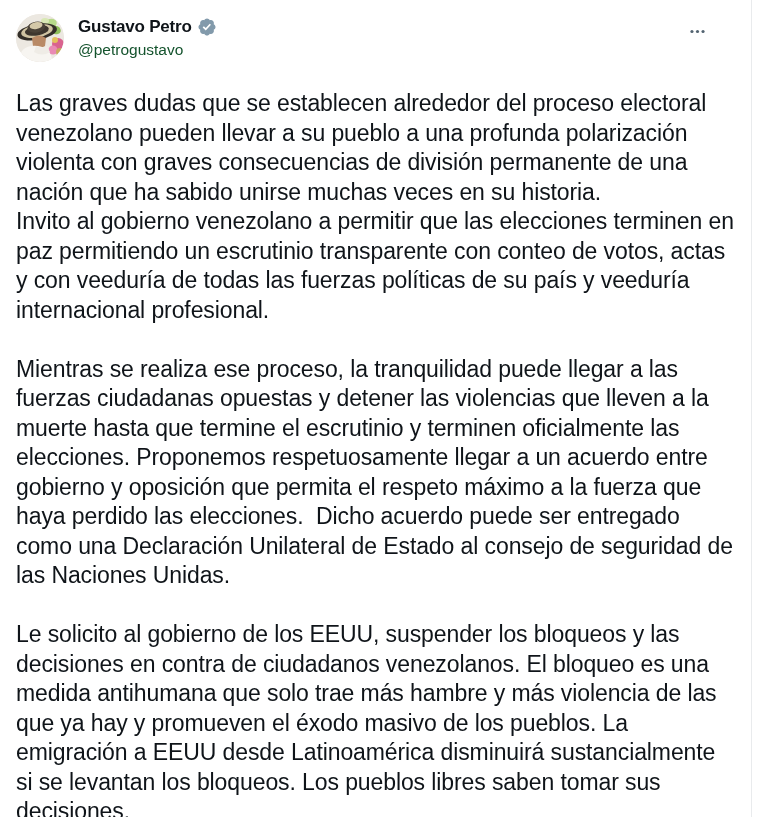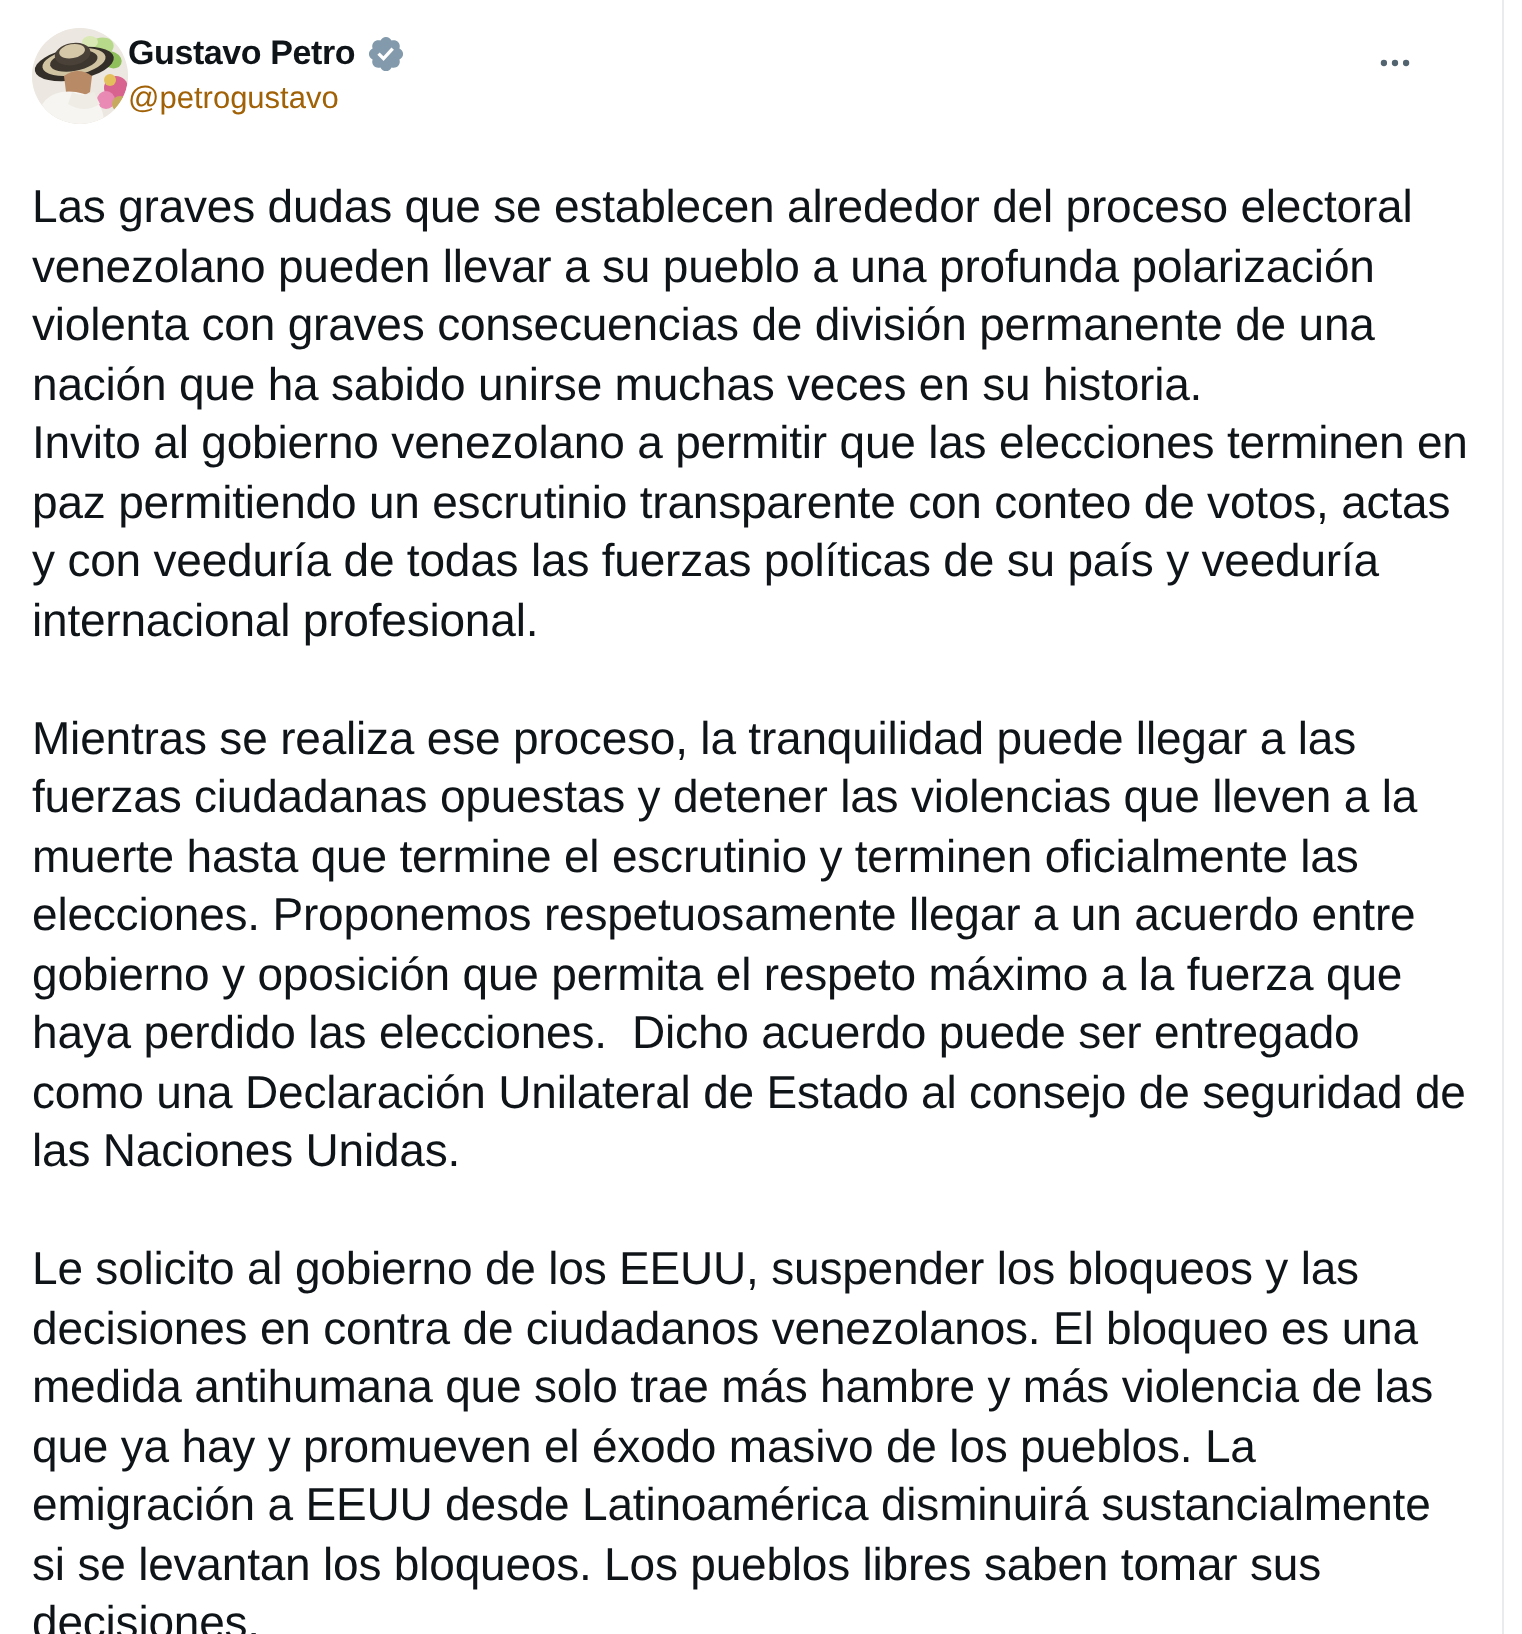--- a/index.html
+++ b/index.html
@@ -28,41 +28,42 @@
     flex: 0 0 48px;
     width: 48px;
     height: 48px;
     border-radius: 50%;
     overflow: hidden;
     cursor: pointer;
     background: #ece7e0;
   }
   .avatar svg { display: block; }
   .author-block {
+    margin-left: 14px;
     padding-top: 3px;
     flex: 1 1 auto;
     min-width: 0;
   }
   .author-name-row {
     display: flex;
     align-items: center;
     gap: 5px;
   }
   .author-name {
     font-size: 17px;
     font-weight: bold;
     color: #0f1419;
     letter-spacing: -0.2px;
     cursor: pointer;
     line-height: 20px;
   }
   .badge { width: 20px; height: 20px; flex: 0 0 20px; }
   .author-handle {
     font-size: 15.5px;
-    color: #a16207;
+    color: #14532d;
     margin-top: 3px;
     cursor: pointer;
     line-height: 20px;
   }
   .more-button {
     flex: 0 0 auto;
     margin-top: 6px;
     margin-right: 26px;
     padding: 2px;
     border-radius: 50%;

